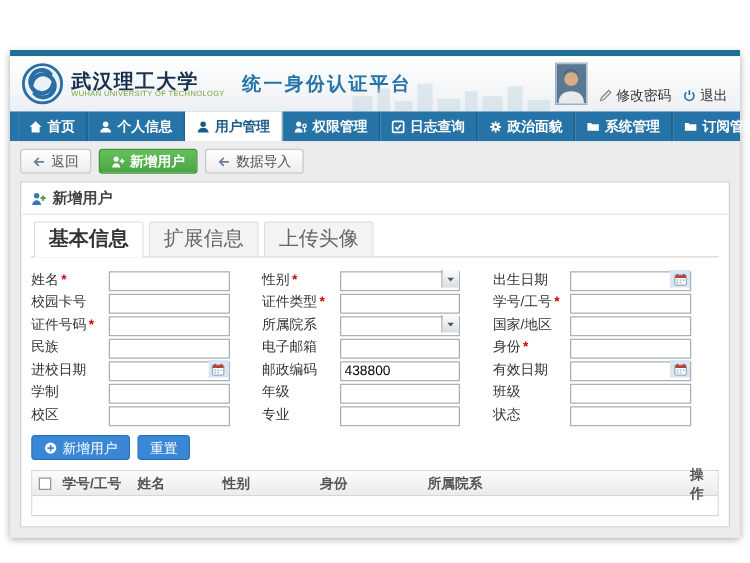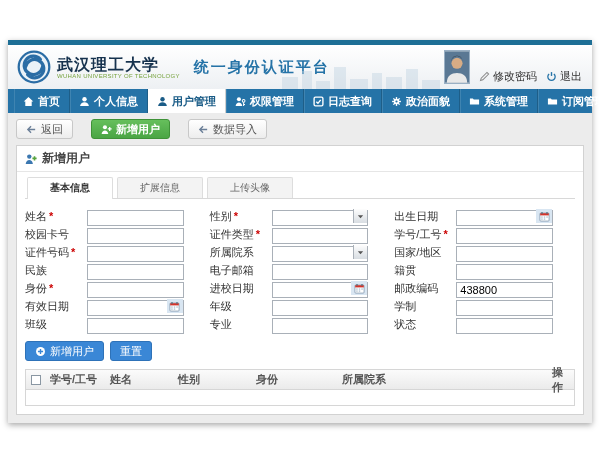--- a/index.html
+++ b/index.html
@@ -31,34 +31,34 @@
   .hlink .icon{width:11px;height:11px;color:#8a8a8a}
   .hlink.logout .icon{color:#2573a7}
 
   .nav{display:flex;height:24px;background:var(--nav-blue);font-size:11px;color:#fff;padding-left:6px}
   .nav-item{display:flex;align-items:center;gap:4px;padding:0 9px;border-right:1px solid rgba(0,0,0,.18);box-shadow:inset 1px 0 0 rgba(255,255,255,.12);cursor:pointer;font-weight:bold;white-space:nowrap}
   .nav-item .icon{width:11px;height:11px;color:#fff;--hole:var(--nav-blue)}
   .nav-item.active{background:#ffffff;color:#1a5c87}
   .nav-item.active .icon{color:#1a5c87;--hole:#fff}
 
   .content{background:#ececec;padding:6px 8px 8px}
-  .toolbar{display:flex;gap:18px;margin-bottom:6px}
+  .toolbar{display:flex;gap:6px;margin-bottom:6px}
   .btn{display:inline-flex;align-items:center;gap:4px;height:20px;padding:0 9px;border-radius:3px;font-size:11px;cursor:pointer;border:1px solid;white-space:nowrap}
   .btn .icon{width:11px;height:11px}
   .btn-gray{background:linear-gradient(#ffffff,#ededed);border-color:#c8c8c8;color:#555}
   .btn-gray .icon{color:#6b7f98}
   .btn-green{background:linear-gradient(var(--green-btn-a),var(--green-btn-b));border-color:#3f9238;color:#fff;font-weight:bold}
   .btn-blue{background:var(--blue-btn);border-color:#2e72b8;color:#fff}
 
   .panel{background:#fff;border:1px solid #d2d2d2}
   .panel-head{display:flex;align-items:center;gap:5px;padding:4px 8px;border-bottom:1px solid #e6e6e6;font-size:12px;font-weight:bold;color:#444}
   .panel-head .icon{width:12px;height:12px}
 
   .tabs{display:flex;gap:4px;margin:5px 8px 0;border-bottom:1px solid #d8d8d8;padding-left:2px}
-  .tab{position:relative;padding:3px 22px;background:#f3f3f3;border:1px solid #ddd;border-bottom:none;border-radius:2px 2px 0 0;color:#666;font-size:10px;cursor:pointer}
+  .tab{position:relative;padding:3px 11px;background:#f3f3f3;border:1px solid #ddd;border-bottom:none;border-radius:2px 2px 0 0;color:#666;font-size:16px;cursor:pointer}
   .tab.active{background:#fff;color:#333;font-weight:bold;top:1px;padding-bottom:4px;margin-top:-1px}
 
   .form-grid{display:grid;grid-template-columns:1fr 1fr 1fr;column-gap:26px;row-gap:2px;padding:9px 30px 6px 8px}
   .cell{display:flex;align-items:center;height:16px}
   .cell label{width:62px;flex:0 0 auto;font-size:11px;color:#333;white-space:nowrap}
   .req{color:var(--req-red);margin-left:2px;font-weight:bold}
   .field{flex:1;position:relative;height:16px}
   .txt{width:100%;height:16px;border:1px solid #a9b0b8;font-size:11px;padding:0 3px;font-family:inherit;background:#fff;outline:none}
   .select-btn{position:absolute;right:1px;top:1px;bottom:1px;width:14px;background:linear-gradient(#fdfdfd,#d8dde2);border-left:1px solid #a9b0b8;display:flex;align-items:center;justify-content:center;color:#555;cursor:pointer}
   .select-btn .icon{width:7px;height:7px}
@@ -319,24 +319,20 @@
           </div>
           <div class="cell">
             <label>民族</label>
             <div class="field"><input class="txt" value="" style=""></div>
           </div>
           <div class="cell">
             <label>电子邮箱</label>
             <div class="field"><input class="txt" value="" style=""></div>
           </div>
           <div class="cell">
-            <label>籍贯</label>
-            <div class="field"><input class="txt" value="" style=""></div>
-          </div>
-          <div class="cell">
             <label>身份<span class="req">*</span></label>
             <div class="field"><input class="txt" value="" style=""></div>
           </div>
           <div class="cell">
             <label>进校日期</label>
             <div class="field"><input class="txt" value="" style=""><span class="cal-btn">
                 <span class="icon">
                   <svg viewBox="0 0 12 12">
                     <rect x="1" y="2.2" width="10" height="8.8" rx="1" fill="#fff" stroke="#7a92a8" stroke-width="0.8"></rect>
                     <rect x="1.3" y="2.4" width="9.4" height="2.4" fill="#d0342c"></rect>
@@ -371,29 +367,33 @@
                       <rect x="5.2" y="6" width="1.6" height="1.2"></rect>
                       <rect x="8" y="6" width="1.6" height="1.2"></rect>
                       <rect x="2.4" y="8.2" width="1.6" height="1.2"></rect>
                       <rect x="5.2" y="8.2" width="1.6" height="1.2"></rect>
                     </g>
                   </svg>
                 </span>
               </span></div>
           </div>
           <div class="cell">
+            <label>学制</label>
+            <div class="field"><input class="txt" value="" style=""></div>
+          </div>
+          <div class="cell">
             <label>年级</label>
             <div class="field"><input class="txt" value="" style=""></div>
           </div>
           <div class="cell">
-            <label>学制</label>
-            <div class="field"><input class="txt" value="" style=""></div>
-          </div>
-          <div class="cell">
             <label>班级</label>
+            <div class="field"><input class="txt" value="" style=""></div>
+          </div>
+          <div class="cell">
+            <label>校区</label>
             <div class="field"><input class="txt" value="" style=""></div>
           </div>
           <div class="cell">
             <label>专业</label>
             <div class="field"><input class="txt" value="" style=""></div>
           </div>
           <div class="cell">
             <label>状态</label>
             <div class="field"><input class="txt" value="" style=""></div>
           </div>

